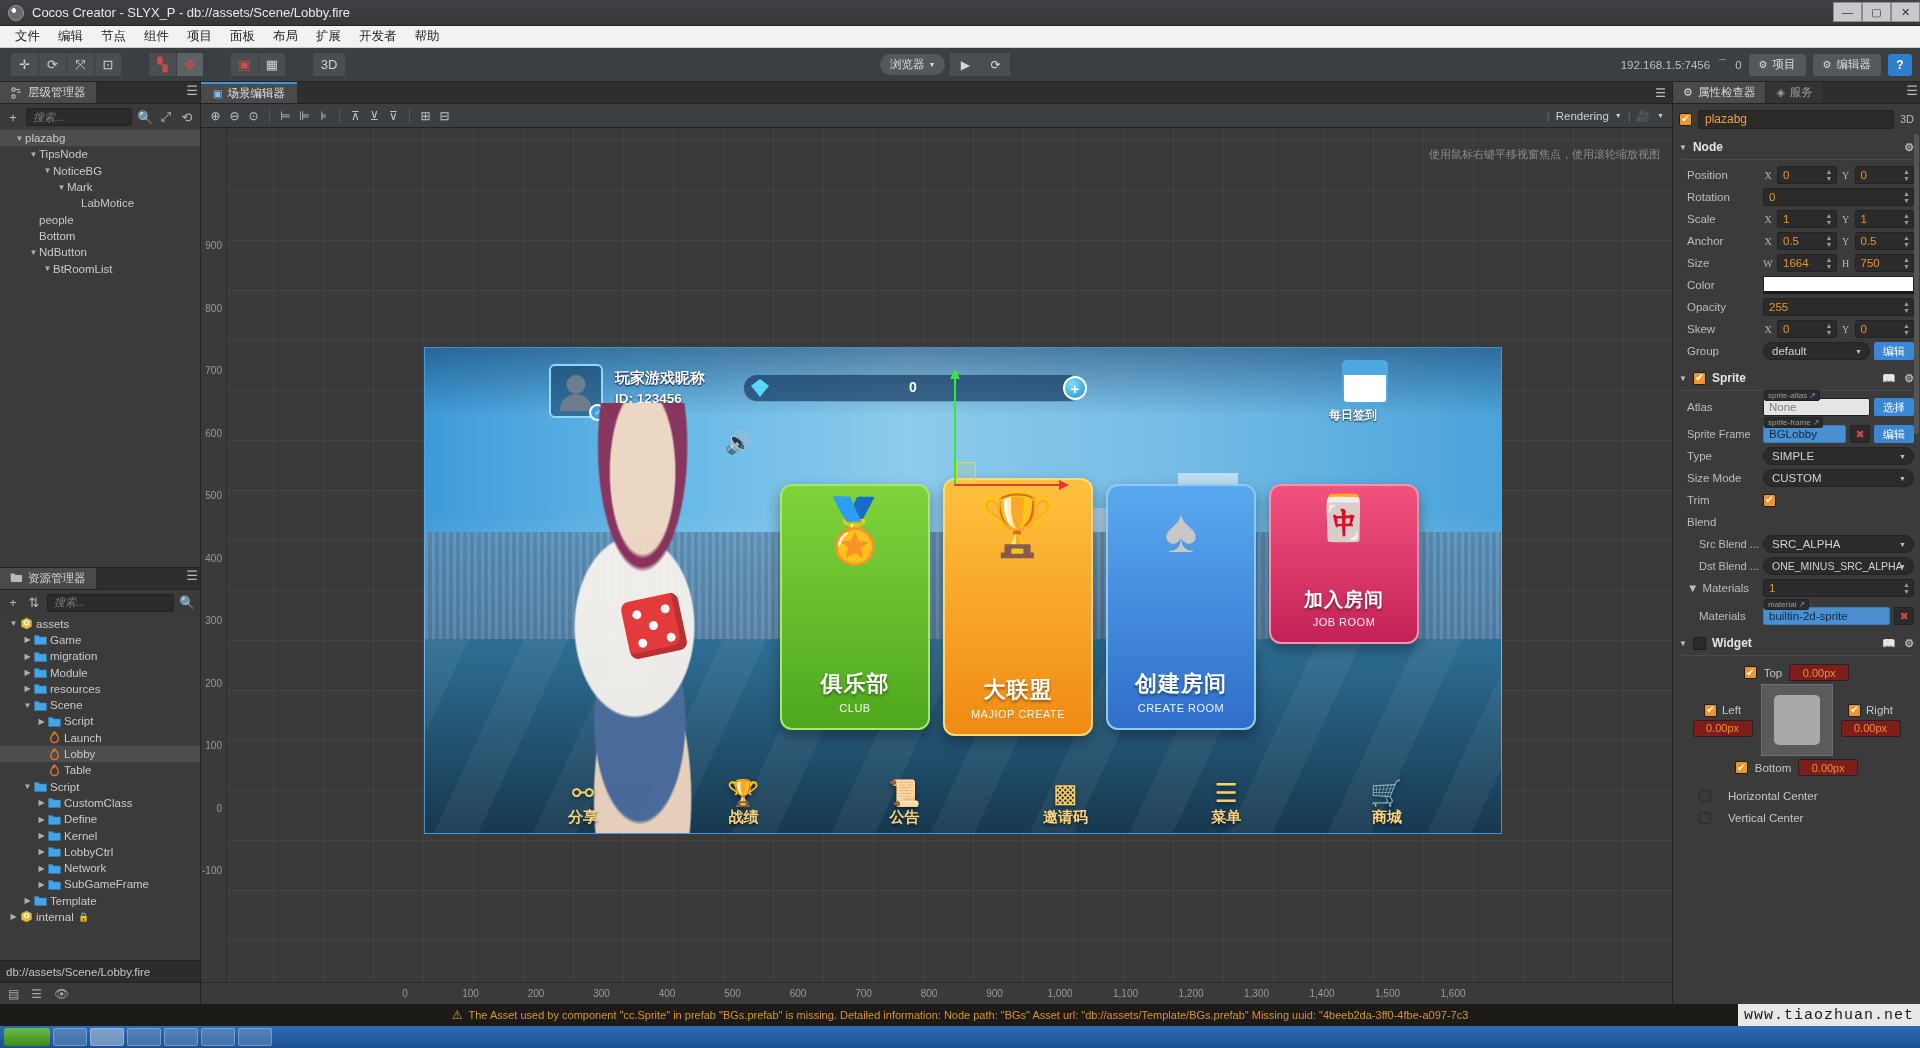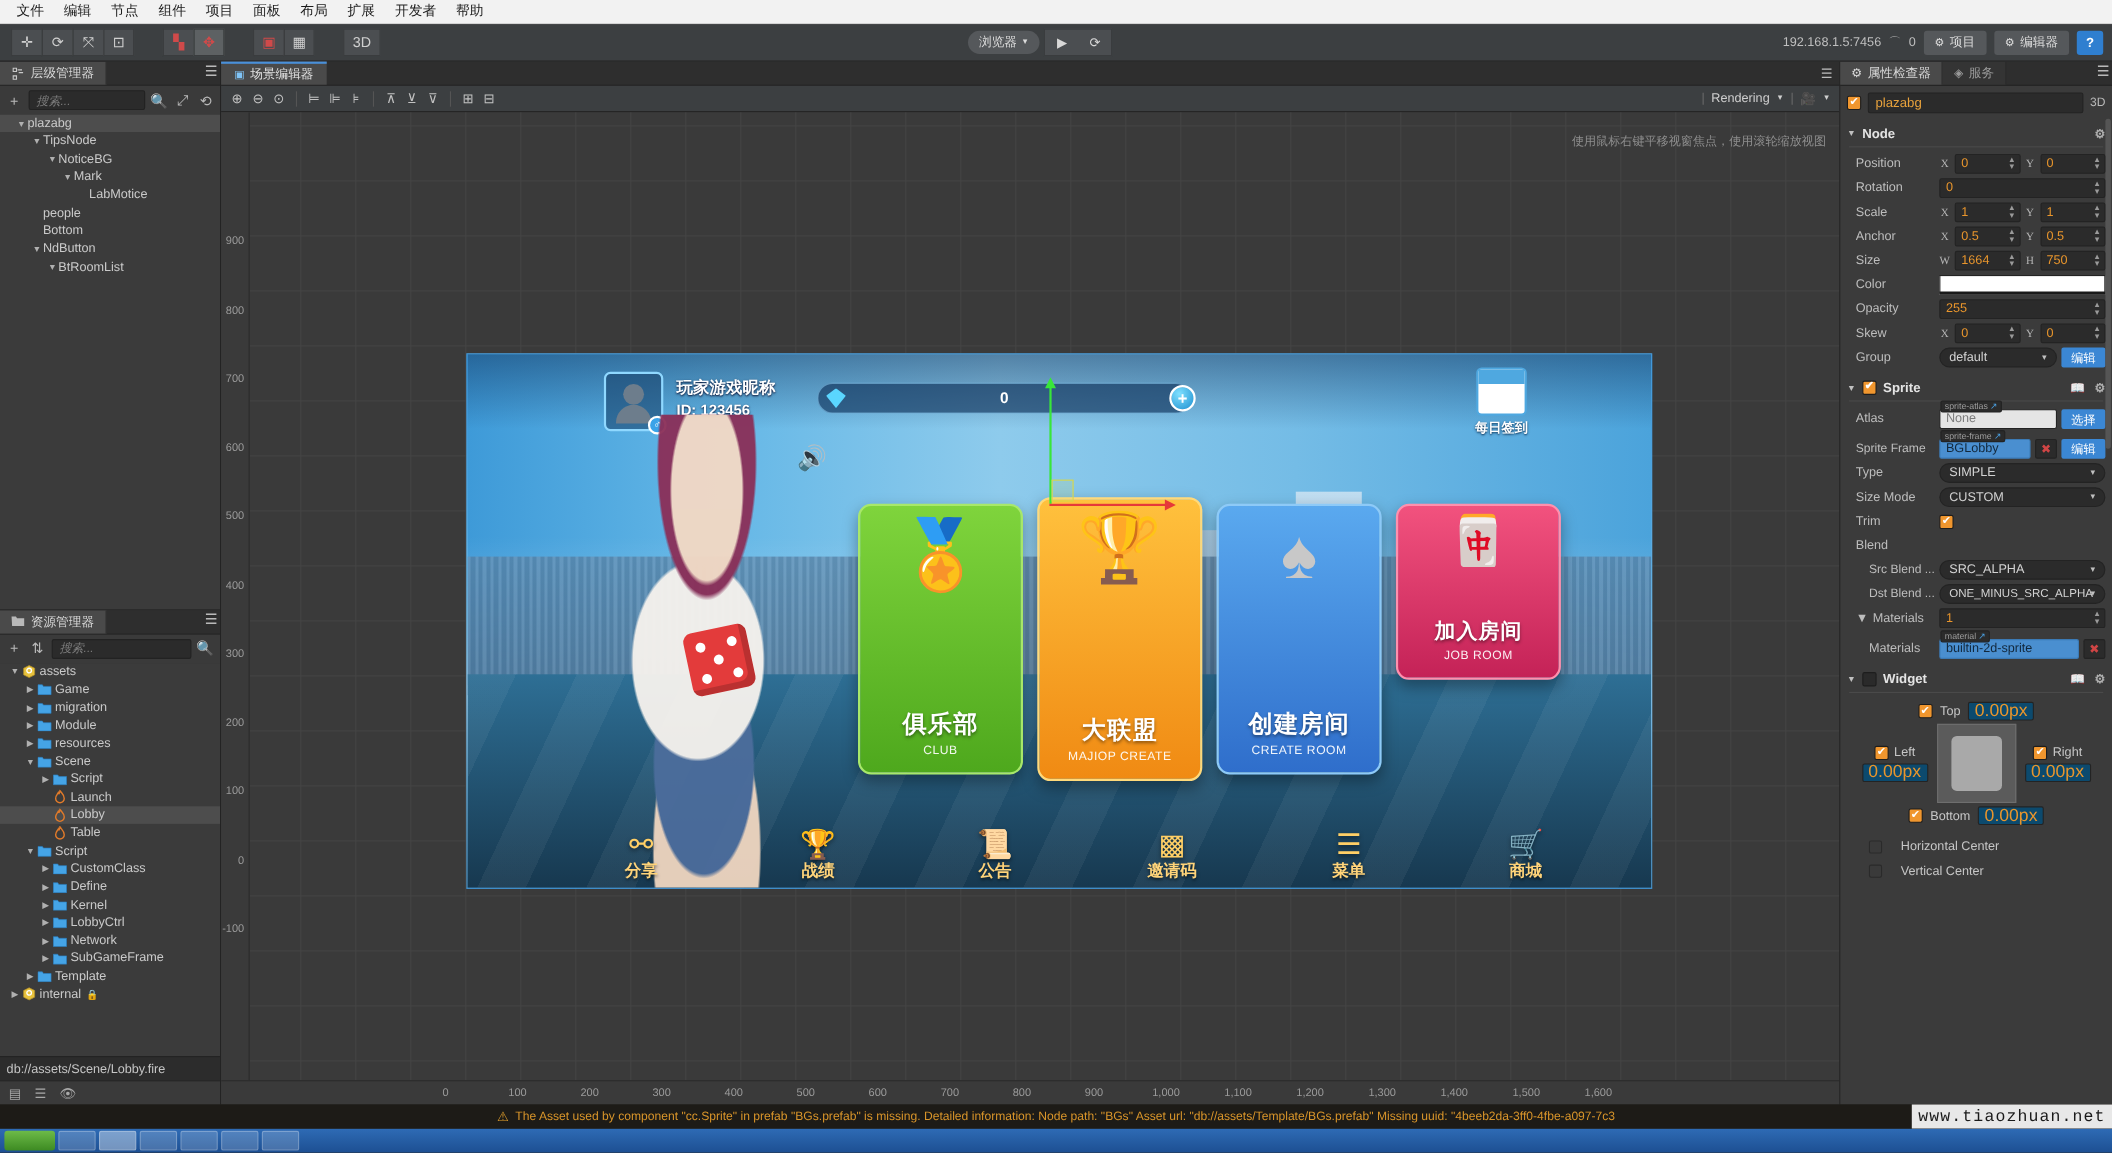--- a/index.html
+++ b/index.html
@@ -157,21 +157,21 @@
   .avatar-body { position: absolute; left: 50%; bottom: 5px; transform: translateX(-50%); width: 32px; height: 17px; border-radius: 16px 16px 0 0; background: #6d7d8c; }
   .gender { position: absolute; right: -5px; bottom: -5px; width: 17px; height: 17px; border-radius: 50%; background: #3aa3e8; border: 2px solid #fff; color: #fff; font-size: 10px; display: flex; align-items: center; justify-content: center; }
   .pname { position: absolute; left: 190px; top: 21px; color: #fff; font-size: 15px; font-weight: bold; text-shadow: 0 1px 2px #002; }
   .pid { position: absolute; left: 190px; top: 43px; color: #fff; font-size: 13.5px; font-weight: bold; text-shadow: 0 1px 2px #002; }
   .coin-bar { position: absolute; left: 318px; top: 26px; width: 340px; height: 28px; border-radius: 14px; background: rgba(12,45,85,.62); border: 1px solid rgba(150,215,255,.5); }
   .diamond { position: absolute; left: 326px; top: 31px; width: 18px; height: 18px; background: #5ad6ff;
     clip-path: polygon(50% 0, 100% 38%, 50% 100%, 0 38%); }
   .coin-val { position: absolute; left: 0; top: 31px; width: 340px; text-align: center; left: 318px; color: #fff; font-size: 14px; font-weight: bold; }
   .plus-btn { position: absolute; left: 638px; top: 28px; width: 24px; height: 24px; border-radius: 50%; background: radial-gradient(circle at 35% 30%, #7fe0ff, #1d8fd0); border: 2px solid #fff; color: #fff; font-size: 15px; display: flex; align-items: center; justify-content: center; font-weight: bold; }
   .sound-ico { position: absolute; left: 300px; top: 82px; color: #ffd36b; font-size: 22px; }
-  .signin { position: absolute; right: 100px; top: 12px; width: 72px; text-align: center; }
+  .signin { position: absolute; right: 100px; top: 12px; width: 72px; }
   .signin-card { width: 46px; height: 44px; margin: 0 auto; background: #fff; border: 2px solid #4fa8e0; border-radius: 5px; }
   .signin-card-top { height: 13px; background: #4fa8e0; border-radius: 2px 2px 0 0; }
   .signin-lab { color: #fff; font-size: 12px; font-weight: bold; margin-top: 3px; text-shadow: 0 1px 2px #024; }
 
   .girl { position: absolute; left: 88px; bottom: 0; width: 270px; height: 430px;
     background:
       radial-gradient(ellipse at 48% 16%, #f4d9c4 0 16%, rgba(0,0,0,0) 17%),
       radial-gradient(ellipse at 48% 10%, #8b2f58 0 22%, rgba(0,0,0,0) 23%),
       radial-gradient(ellipse at 45% 52%, #f7f3ee 0 28%, rgba(0,0,0,0) 29%),
       radial-gradient(ellipse at 47% 74%, #4c6d9c 0 22%, rgba(0,0,0,0) 23%),
@@ -240,22 +240,22 @@
   .asset-field.empty { background: #e5e5e5; border: 1px solid #232323; color: #7d7d7d; }
   .asset-field.filled { background: #4a8fd0; border: 1px solid #3b7ab5; color: #12283c; }
   .tagchip { position: absolute; left: 0; top: -9px; background: #2b2b2b; border: 1px solid #232323;
     border-radius: 2px; height: 11px; padding: 0 3px; color: #9c9c9c; font-size: 8px; display: flex; align-items: center; gap: 2px; }
   .tagchip .lnk { color: #4a9fe0; font-size: 8px; }
   .xbtn { width: 20px; height: 18px; background: #2b2b2b; border: 1px solid #232323; border-radius: 2px;
     color: #d04545; font-size: 11px; display: flex; align-items: center; justify-content: center; flex: 0 0 20px; }
   .widget-grid { padding: 4px 8px 0 8px; }
   .wrow-top, .wrow-bot { display: flex; align-items: center; justify-content: center; gap: 7px; }
   .wtxt { color: #c6c6c6; font-size: 11.5px; }
-  .wnum { width: 60px; height: 17px; background: #0c4a6e; border: 1px solid #232323; border-radius: 2px;
-    color: #e8952c; font-size: 16px; display: flex; align-items: center; justify-content: center; }
+  .wnum { width: 60px; height: 17px; background: #7f1d1d; border: 1px solid #232323; border-radius: 2px;
+    color: #e8952c; font-size: 11px; display: flex; align-items: center; justify-content: center; }
   .wmid { display: flex; align-items: center; justify-content: center; gap: 8px; margin: 3px 0; }
   .wside { display: flex; flex-direction: column; align-items: center; gap: 3px; }
   .wside .lbl { display: flex; align-items: center; gap: 5px; }
   .wbox { width: 72px; height: 72px; background: #5b5b5b; border: 1px solid #6e6e6e; position: relative; }
   .wbox-inner { position: absolute; left: 12px; top: 10px; right: 12px; bottom: 10px; background: #a9a9a9; border-radius: 5px; }
   .wcheckrow { display: flex; align-items: center; gap: 17px; padding: 4px 0 0 18px; }
   .wcb { width: 12px; height: 12px; background: #3a3a3a; border: 1px solid #2a2a2a; border-radius: 2px; flex: 0 0 12px; }
   .scrollbar { position: absolute; right: 1px; top: 30px; width: 5px; height: 300px; background: #555; border-radius: 3px; }
 
   
@@ -270,20 +270,29 @@
     gap: 3px; padding: 0 4px; flex: 0 0 22px; }
   .start { width: 46px; height: 18px; border-radius: 3px; background: linear-gradient(#6dbb48, #3d8a22); }
   .tbi { width: 34px; height: 18px; border-radius: 2px; background: rgba(255,255,255,.18); border: 1px solid rgba(255,255,255,.25); display:flex; align-items:center; justify-content:center; font-size:10px; }
   .tb-active { background: rgba(255,255,255,.38); }
 </style>
 </head>
 <body>
 
 <div class="app">
 
+  <div class="titlebar">
+    <span class="app-logo"></span>
+    <span>Cocos Creator - SLYX_P - db://assets/Scene/Lobby.fire</span>
+    <div class="win-btns">
+      <div class="win-btn">—</div>
+      <div class="win-btn">▢</div>
+      <div class="win-btn close">✕</div>
+    </div>
+  </div>
 
   <div class="menubar">
     <div class="menu-item">文件</div>
     <div class="menu-item">编辑</div>
     <div class="menu-item">节点</div>
     <div class="menu-item">组件</div>
     <div class="menu-item">项目</div>
     <div class="menu-item">面板</div>
     <div class="menu-item">布局</div>
     <div class="menu-item">扩展</div>

